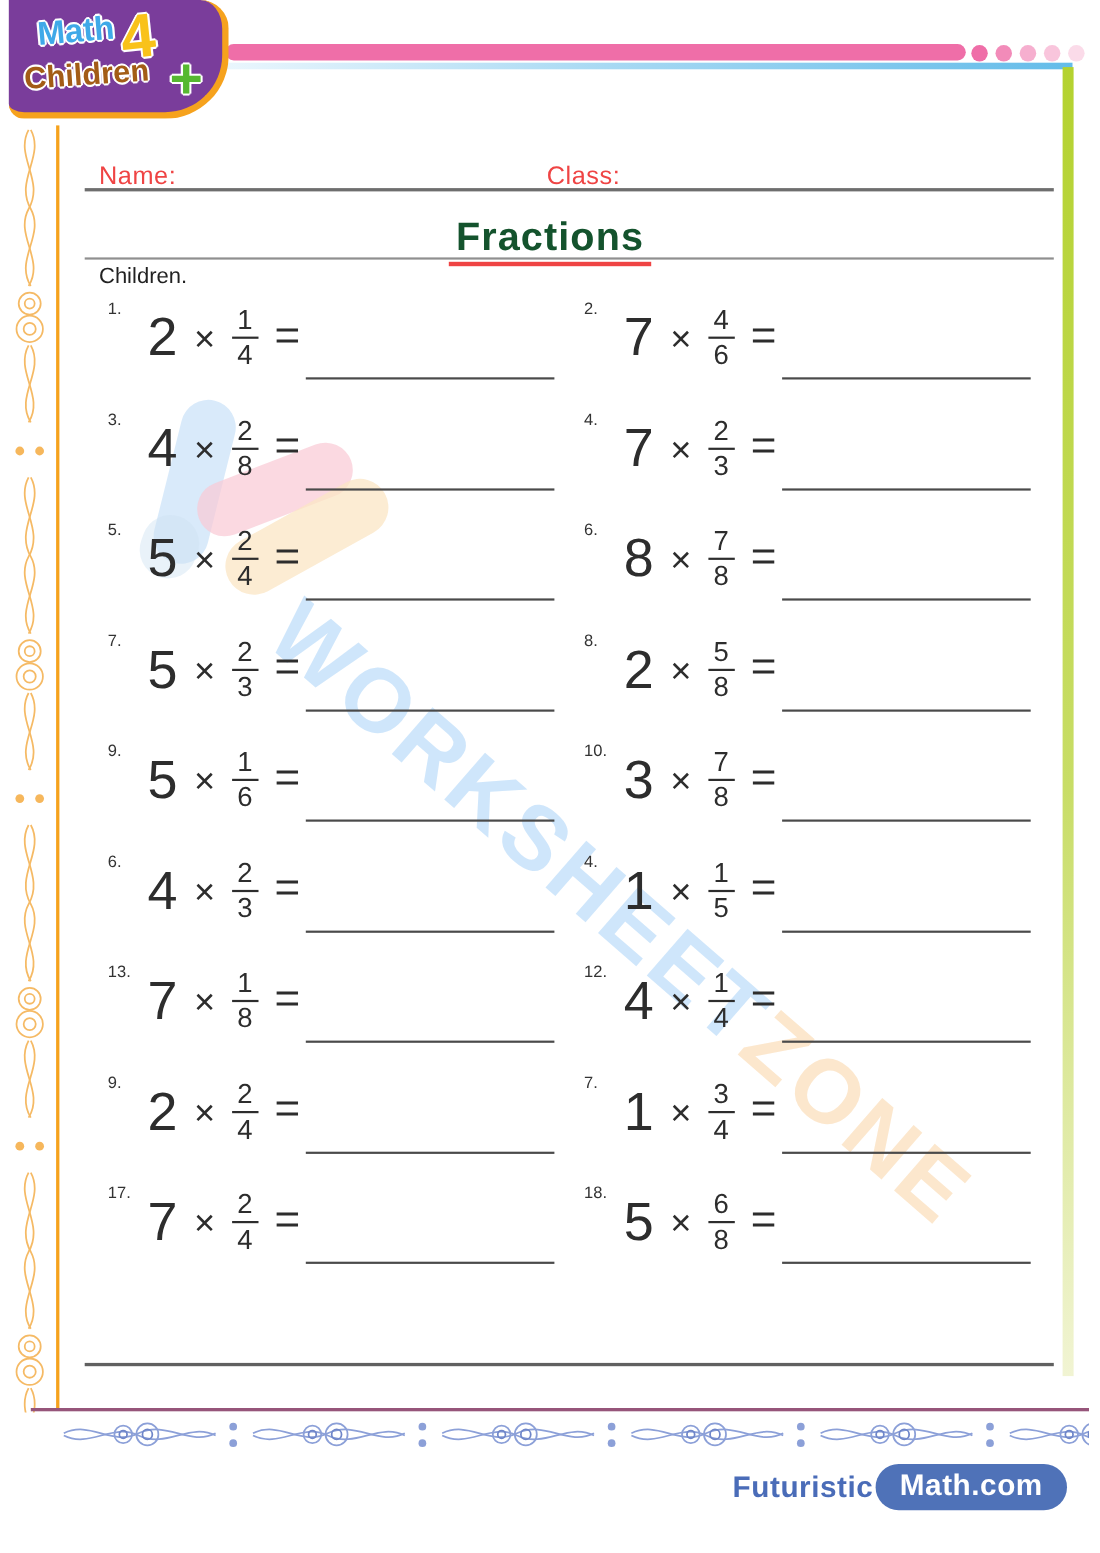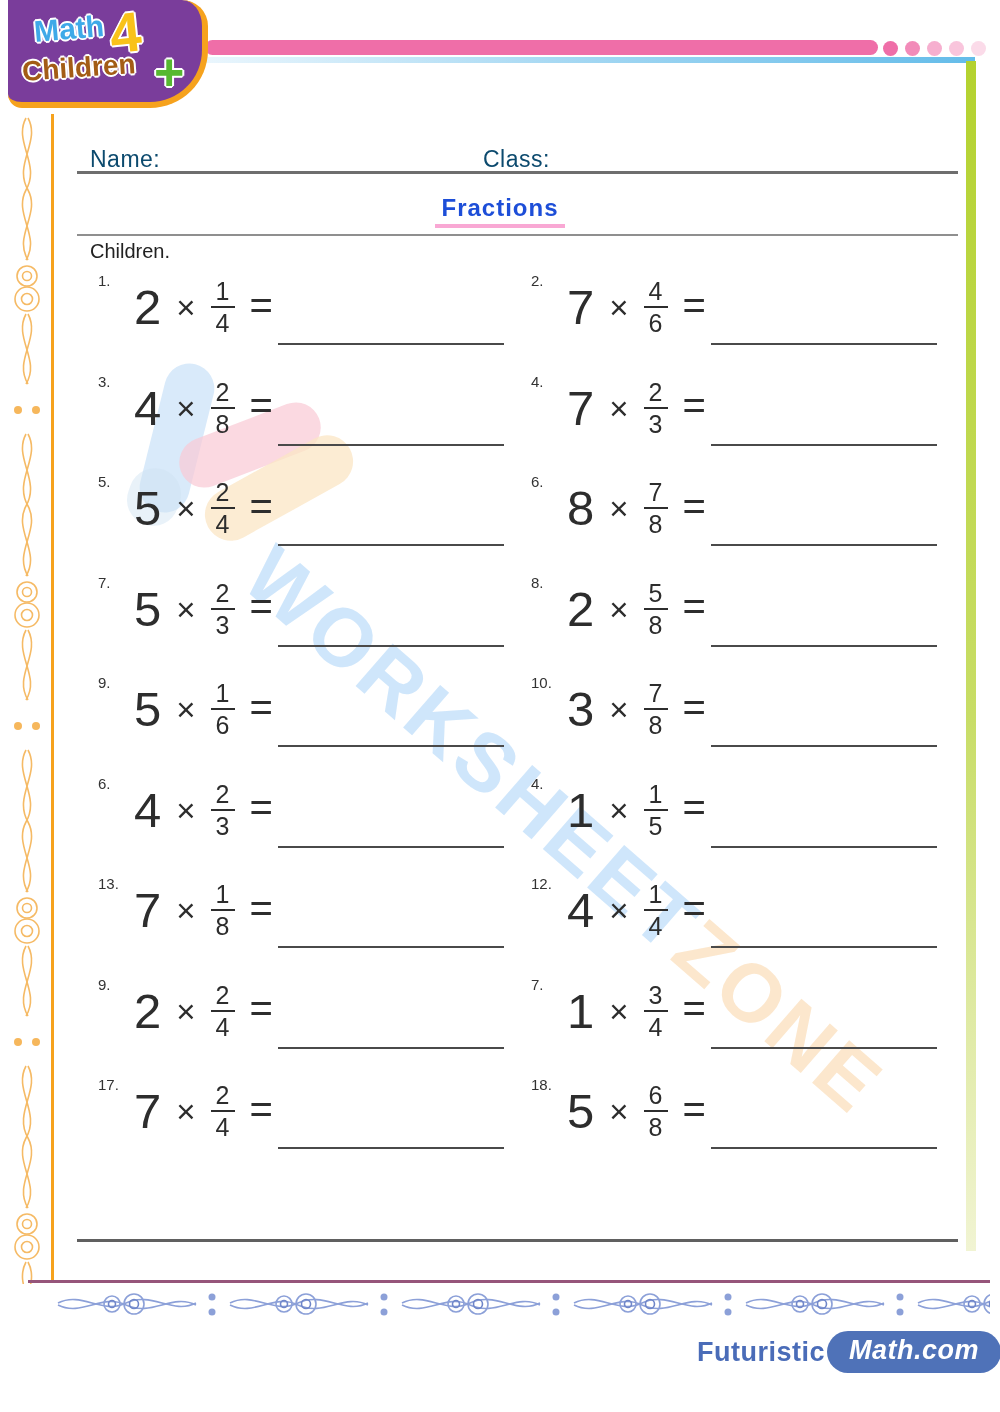--- a/index.html
+++ b/index.html
@@ -36,53 +36,53 @@
   .blue-line { position:absolute; left:205px; top:57px; width:770px; height:6px;
                background:linear-gradient(to right,#eaf6fd 0%,#a8d9f3 45%,#64bce9 100%); z-index:2; }
   .lime-bar { position:absolute; left:966px; top:61px; width:10px; height:1190px;
               background:linear-gradient(to bottom,#b4d22f 0%,#c8dd66 55%,#f1f4d3 100%); z-index:2; }
 
   
   .left-line { position:absolute; left:51px; top:114px; width:3px; height:1168px; background:#f6a21d; z-index:2; }
   .left-orn { position:absolute; left:4px; top:114px; z-index:2; }
 
   
-  .hdr-label { position:absolute; font-size:23px; color:#0c4a6e; letter-spacing:.5px; z-index:2; }
+  .hdr-label { position:absolute; font-size:23px; color:#ef4444; letter-spacing:.5px; z-index:2; }
   .name-label { left:90px; top:146px; }
-  .class-label { left:483px; top:146px; }
+  .class-label { left:497px; top:146px; }
   .rule { position:absolute; left:77px; width:881px; z-index:2; }
   .rule-name  { top:171px; height:3px; background:#6e6e6e; }
   .rule-title { top:234px; height:2px; background:#8f8f8f; }
   .rule-bottom{ top:1239px; height:3px; background:#606060; }
   .title-wrap { position:absolute; left:0; top:194px; width:1000px; text-align:center; z-index:2; }
-  .title { display:inline-block; font-size:24px; font-weight:700; color:#1d4ed8;
-           border-bottom:4px solid #f9a8d4; padding:0 6px 2px; letter-spacing:1px; }
+  .title { display:inline-block; font-size:36px; font-weight:700; color:#14532d;
+           border-bottom:4px solid #ef4444; padding:0 6px 2px; letter-spacing:1px; }
   .instruction { position:absolute; left:90px; top:240px; font-size:20px; color:#222; z-index:2; }
 
   
   .problems { position:absolute; left:92px; top:266px; width:866px; z-index:2;
               display:grid; grid-template-columns:433px 433px; grid-auto-rows:100.5px; }
   .problem { position:relative; }
   .plabel { position:absolute; left:6px; top:6px; font-size:15px; color:#333; }
   .expr { position:absolute; left:42px; top:10px; height:62px; display:flex; align-items:center; gap:15px; color:#2d2d2d; }
   .whole { font-size:49px; }
   .times { font-size:33px; padding-top:2px; }
   .frac { display:inline-flex; flex-direction:column; align-items:center; font-size:25px; line-height:1.12; }
   .frac .num { border-bottom:2px solid #2d2d2d; padding:0 5px 1px; min-width:24px; text-align:center; }
   .frac .den { padding:1px 5px 0; }
   .equals { font-size:40px; padding-bottom:4px; }
   .aline { position:absolute; left:186px; top:77px; width:226px; border-top:2.5px solid #4a4a4a; }
 
   
   .purple-line { position:absolute; left:28px; top:1280px; width:962px; height:3px; background:#96557a; z-index:2; }
   .bottom-orn { position:absolute; left:52px; top:1286px; z-index:2; }
-  .badge { position:absolute; left:697px; top:1331px; z-index:3; display:flex; align-items:center; }
+  .badge { position:absolute; left:666px; top:1331px; z-index:3; display:flex; align-items:center; }
   .badge-prefix { font-size:27px; font-weight:700; color:#4a6cb8; letter-spacing:.5px; }
   .badge-pill { margin-left:2px; background:#4f72b8; color:#ffffff; font-size:27px; font-weight:700;
-                padding:4px 22px 7px; border-radius:22px; letter-spacing:.5px;font-style:italic; }
+                padding:4px 22px 7px; border-radius:22px; letter-spacing:.5px; }
 </style>
 </head>
 <body>
 
 <div class="page">
 
   <div class="wm-layer">
     <div class="stroke stroke-blue"></div>
     <div class="stroke stroke-blue2"></div>
     <div class="stroke stroke-pink"></div>

